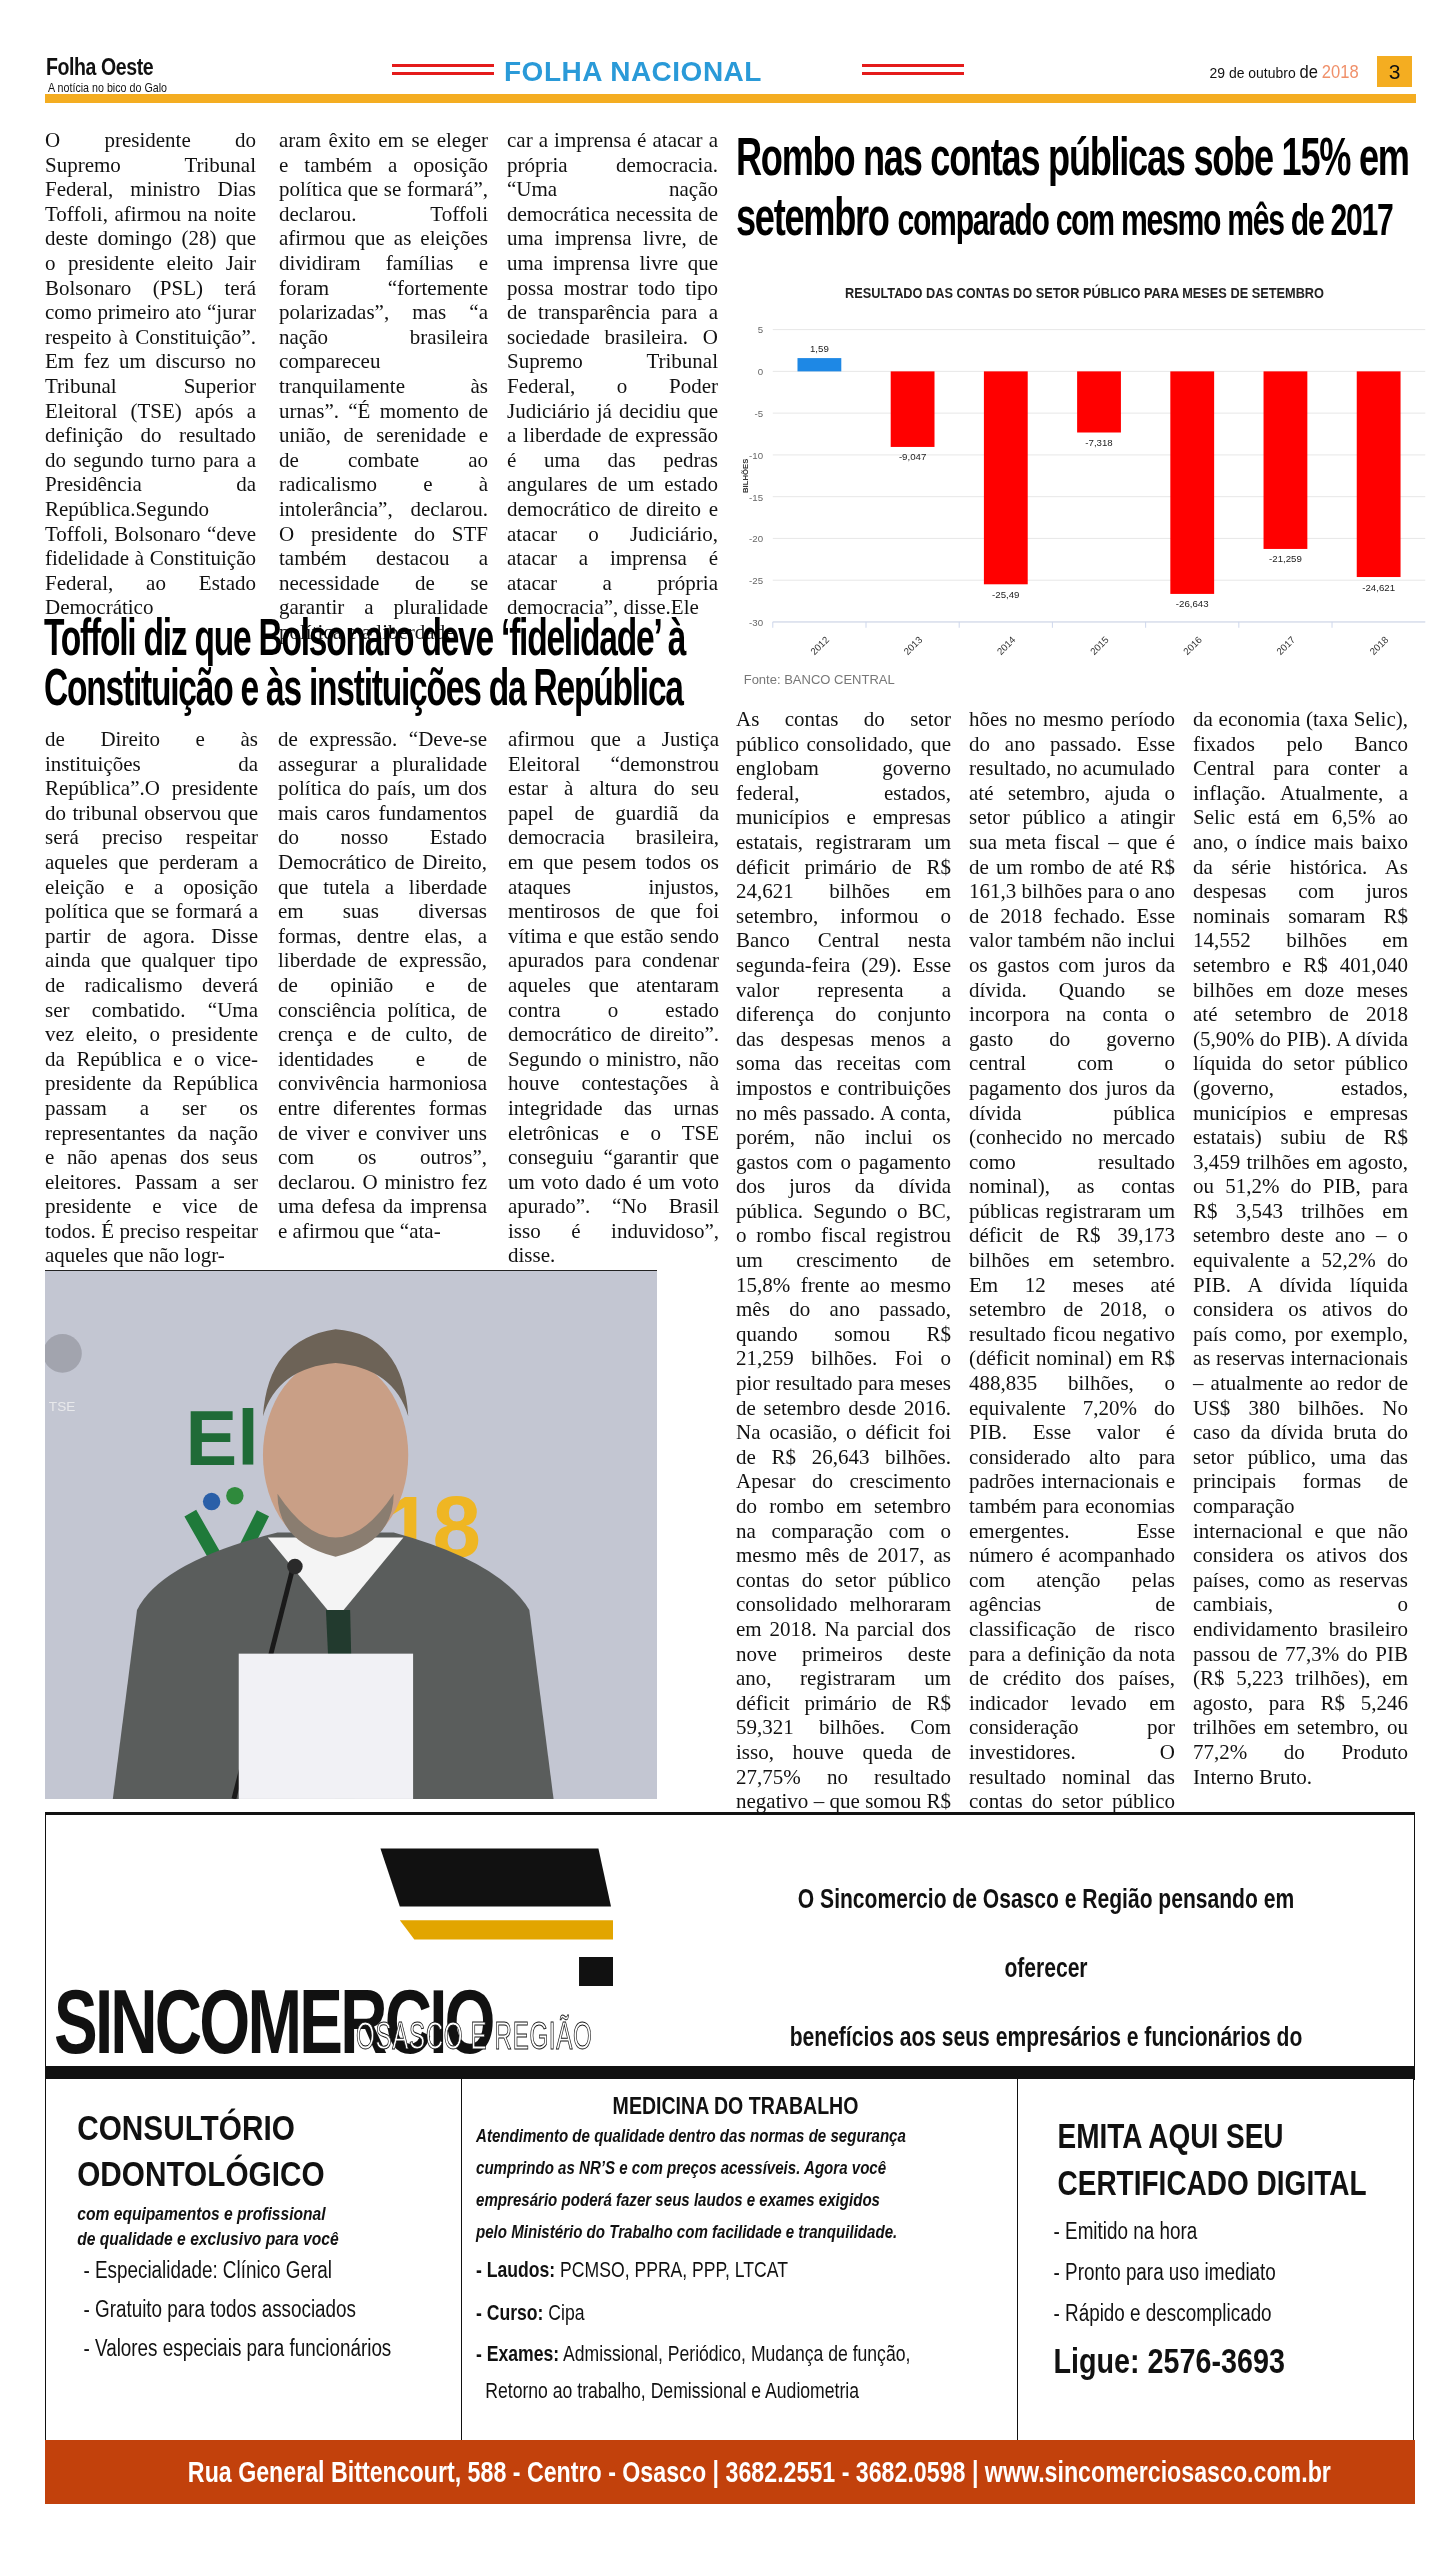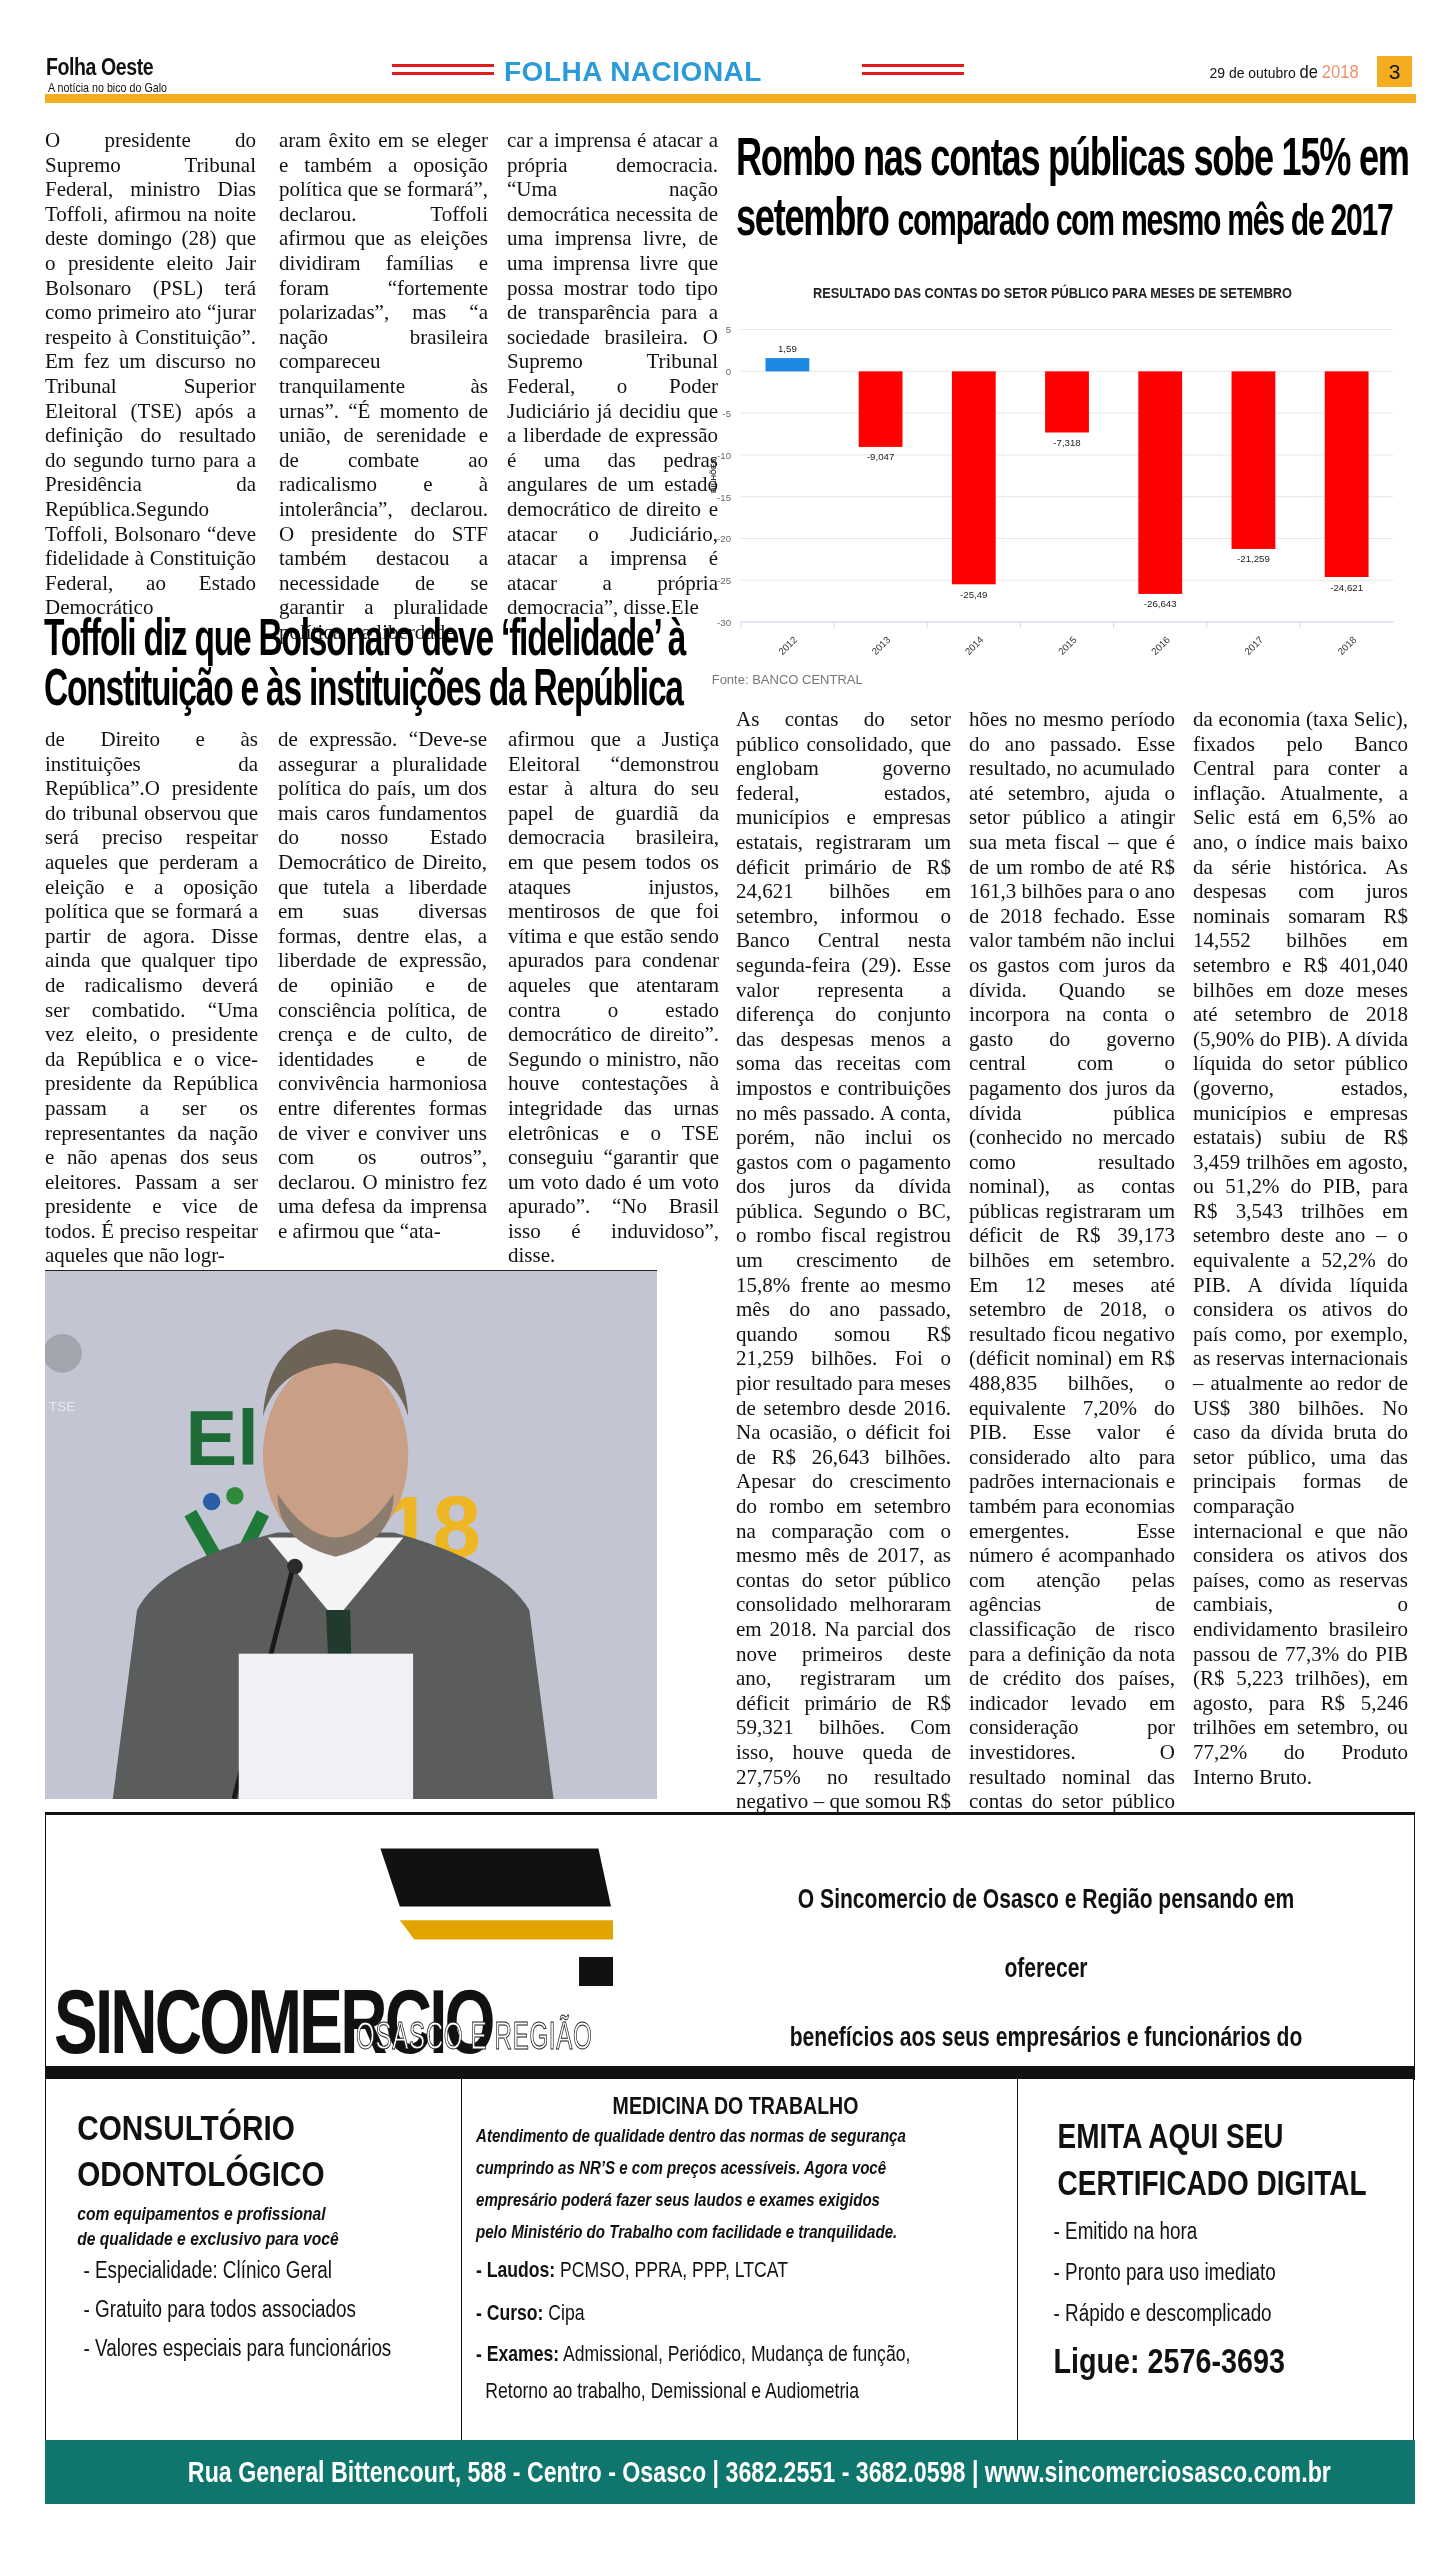--- a/index.html
+++ b/index.html
@@ -18,38 +18,38 @@
   .page-num { right:39px; top:56px; width:35px; height:31px; background:#f4ad21; font-family:"Liberation Sans", sans-serif; font-size:21px; text-align:center; line-height:31px; }
   .gold-bar { left:45px; top:94px; width:1371px; height:8.7px; background:#f4ad21; }
 
   .col { font-size:21px; line-height:24.6px; text-align:justify; hyphens:manual; }
   .headline { font-family:"Liberation Sans", sans-serif; font-weight:bold; color:#000; letter-spacing:-1.9px; transform-origin:left top; }
   .hl-right { left:736px; top:126px; width:969px; font-size:54px; line-height:60px; transform:scaleX(0.67); white-space:nowrap; }
   .hl-right .small { font-size:45px; }
   .hl-left { left:44px; top:612px; width:1066px; font-size:52px; line-height:50px; transform:scaleX(0.645); white-space:nowrap; }
 
   
-  .chart { left:704px; top:281px; width:697px; height:417px; }
+  .chart { left:736px; top:281px; width:697px; height:417px; }
   .chart-title { position:absolute; left:0; top:3.9px; width:697px; text-align:center; font-family:"Liberation Sans", sans-serif; font-weight:bold; font-size:14.5px; color:#222; transform:scaleX(0.88); }
   .chart-svg { position:absolute; left:0; top:0; }
   .chart-src { position:absolute; left:7.7px; top:391px; font-family:Liberation Sans, sans-serif; font-size:13px; color:#777; }
 
   
   .photo { left:45px; top:1270px; width:612px; height:528px; overflow:hidden; background:linear-gradient(180deg,#c8cbd6 0%,#bfc2cf 60%,#b7bac8 100%); border-top:1.9px solid #222; }
 
   
   .ad-box { left:45px; top:1812px; width:1370px; height:262px; border:1.9px solid #111; border-top:3.9px solid #111; box-sizing:border-box; background:#fff; }
   .ad-black-sep { left:45px; top:2066px; width:1370px; height:13.6px; background:#111; }
   .sinc-logo { position:absolute; left:7.7px; top:155px; font-family:"Liberation Sans", sans-serif; font-weight:bold; font-size:91px; letter-spacing:-3.9px; transform:scaleX(0.72); transform-origin:left; color:#111; }
   .sinc-sub { position:absolute; left:310px; top:199px; font-family:"Liberation Sans", sans-serif; font-size:39px; color:#fff; -webkit-text-stroke:1px #111; transform:scaleX(0.62); transform-origin:left; letter-spacing:1px; }
   .ad-text { position:absolute; left:644px; top:50px; width:712px; text-align:center; font-family:"Liberation Sans", sans-serif; font-weight:bold; font-size:27px; line-height:69px; transform:scaleX(0.78); transform-origin:center top; color:#111; }
   .cell { position:absolute; top:2079px; height:362px; border-left:1.9px solid #111; border-right:1.9px solid #111; box-sizing:border-box; background:#fff; font-family:"Liberation Sans", sans-serif; text-align:left; color:#111; }
   .cell h3 { margin:0; font-weight:bold; }
   .cell .it { font-style:italic; font-weight:bold; }
-  .footer-bar { left:45px; top:2440px; width:1370px; height:64px; background:#0f766e; color:#fff; font-family:"Liberation Sans", sans-serif; font-weight:bold; font-size:29px; line-height:64px; text-align:center; }
+  .footer-bar { left:45px; top:2440px; width:1370px; height:64px; background:#c2410c; color:#fff; font-family:"Liberation Sans", sans-serif; font-weight:bold; font-size:29px; line-height:64px; text-align:center; }
   .footer-bar .inner { display:inline-block; transform:scaleX(0.8); white-space:nowrap; }
 </style>
 </head>
 <body>
 
 <div class="abs brand-title">Folha Oeste</div>
 <div class="abs brand-tag">A notícia no bico do Galo</div>
 <div class="abs deco-lines" style="left:392px;top:64px;">
     <span></span>
     <span class="w"></span>

